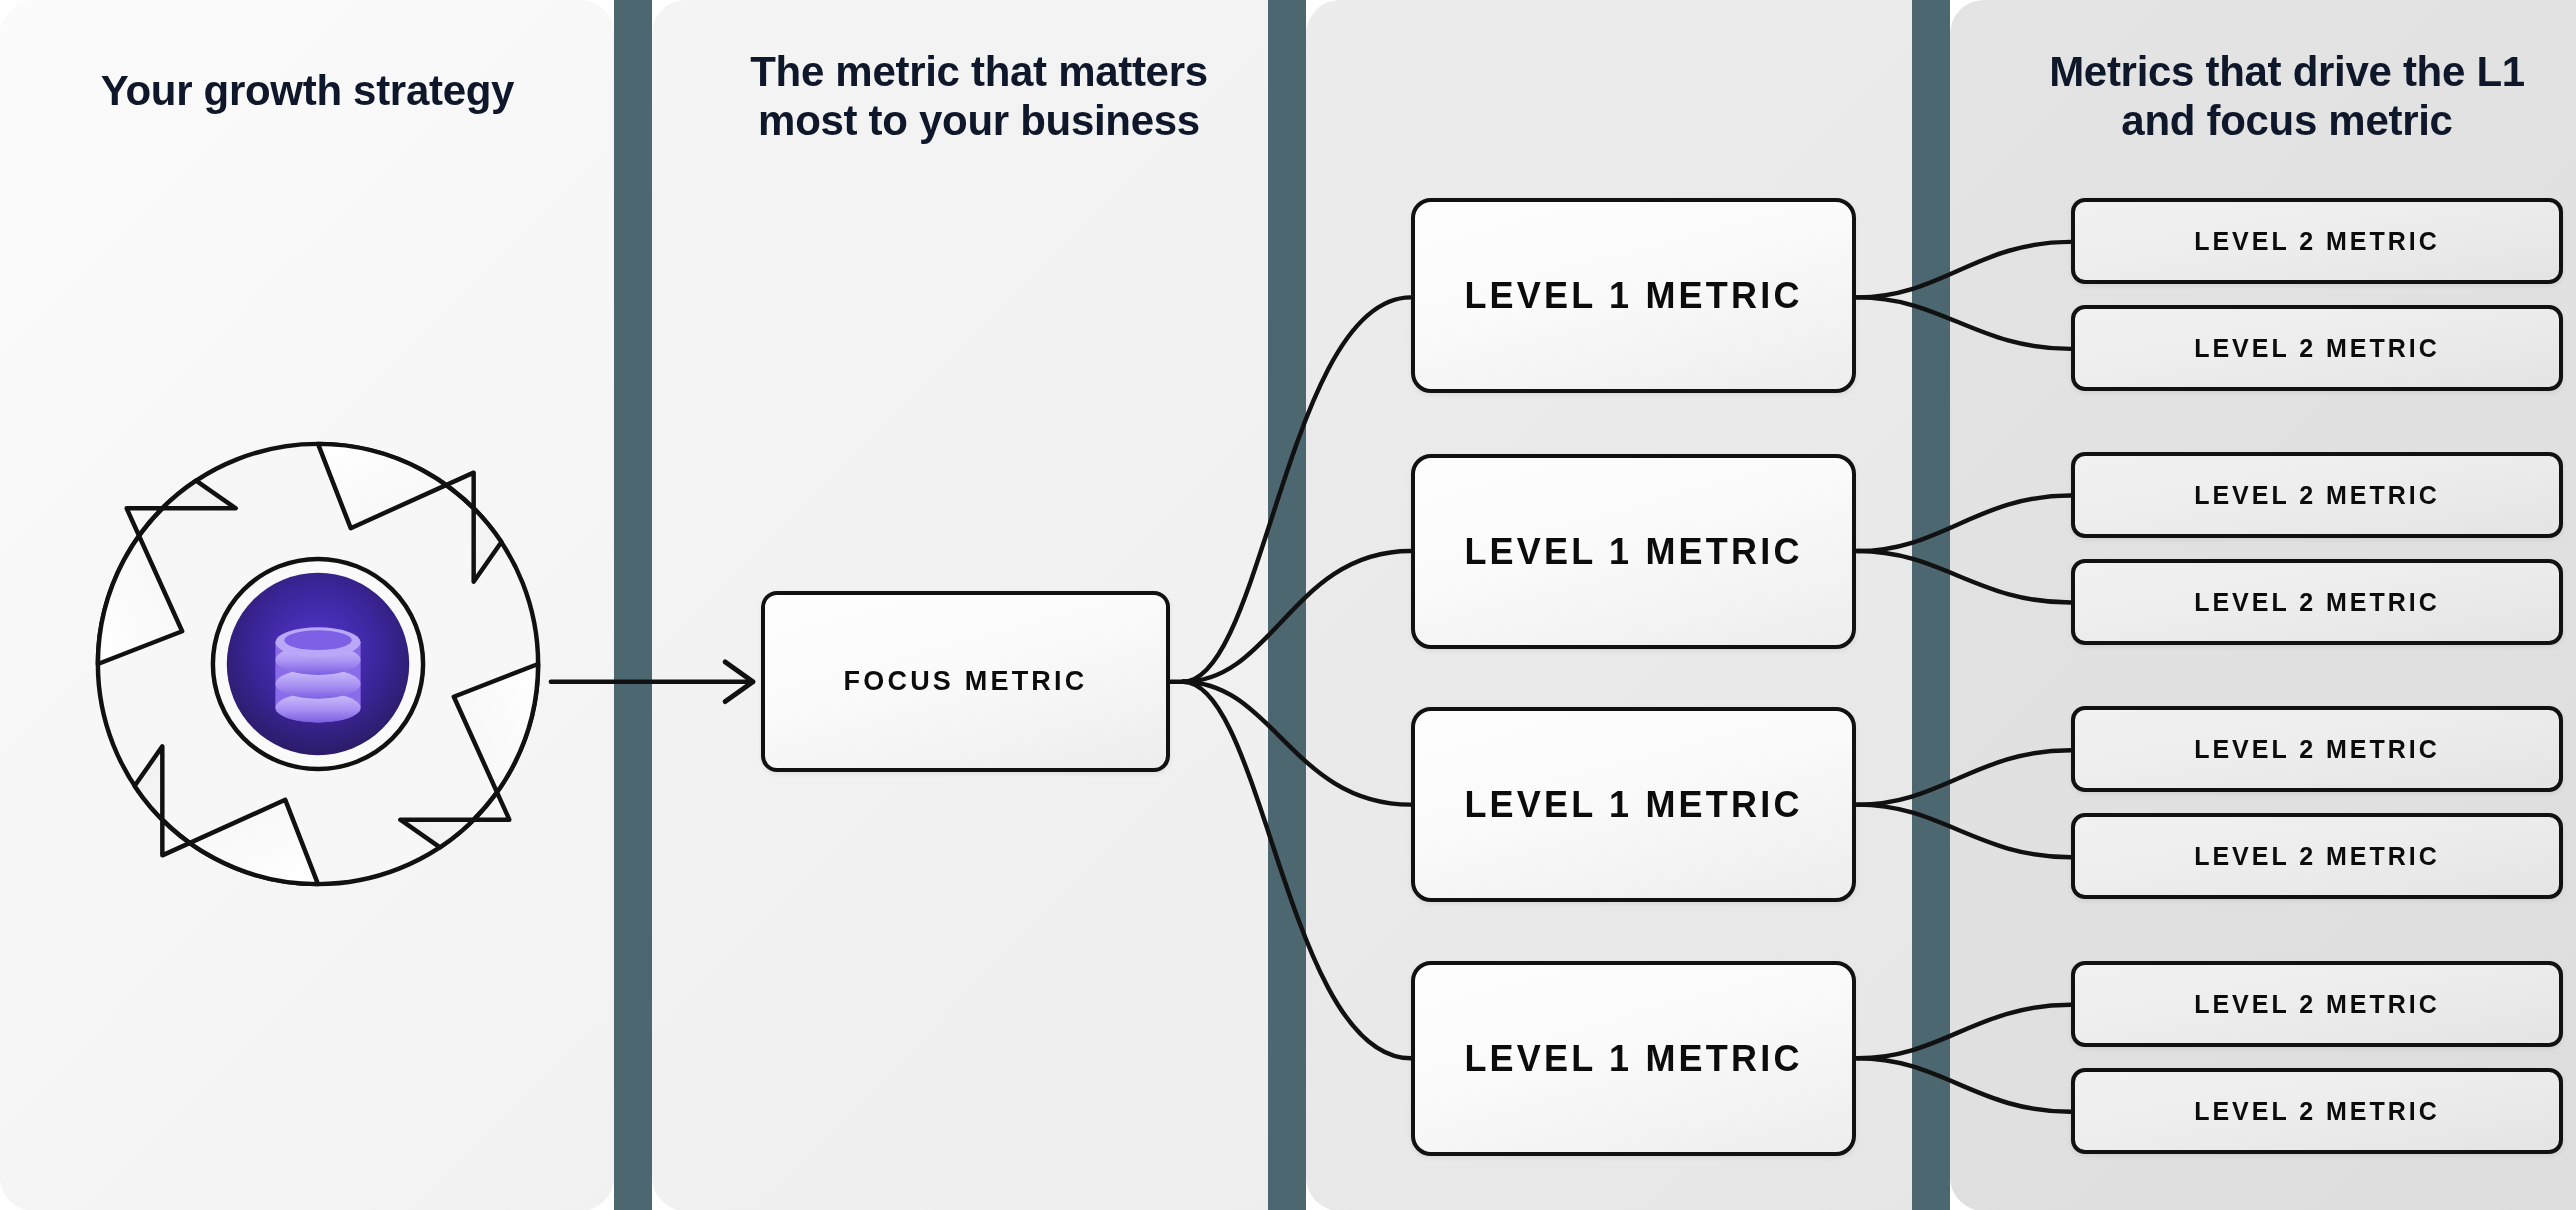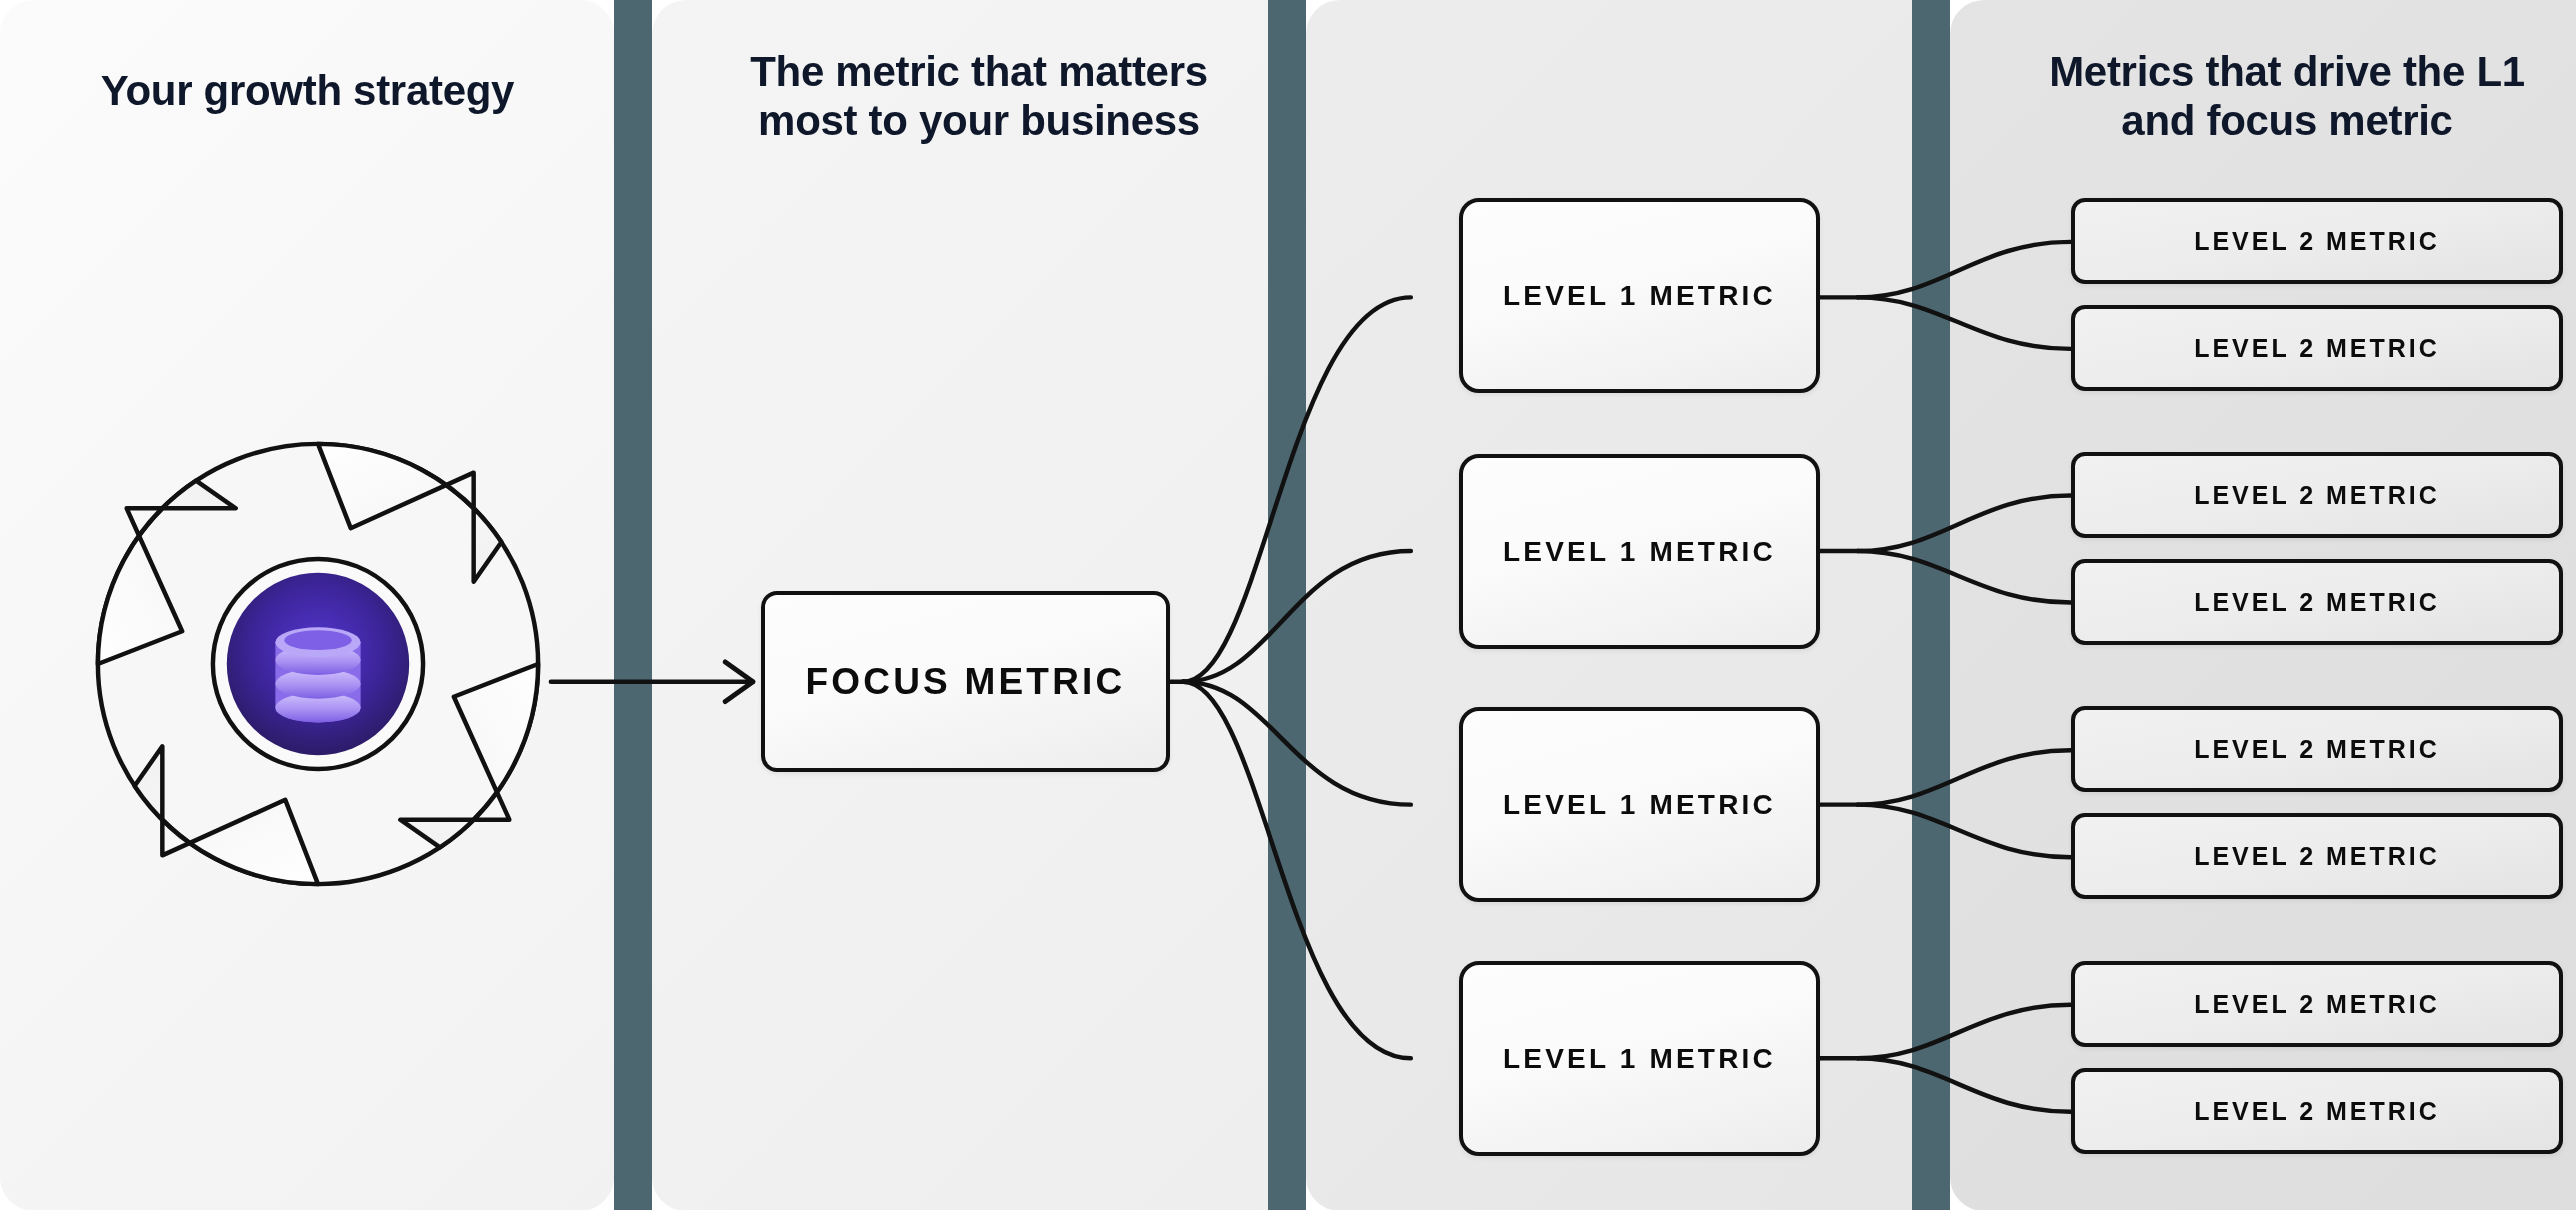--- a/index.html
+++ b/index.html
@@ -109,28 +109,28 @@
     font-weight: 700;
     color: #0c0c0c;
     letter-spacing: 3.2px;
     box-shadow: 0 2px 5px rgba(0,0,0,0.07);
   }
   .node-focus {
     left: 761px;
     top: 591px;
     width: 409px;
     height: 181px;
-    font-size: 37px;
+    font-size: 27px;
     border-radius: 16px;
   }
   .node-l1 {
-    left: 1459px;
-    width: 361px;
+    left: 1411px;
+    width: 445px;
     height: 195px;
-    font-size: 28px;
+    font-size: 36px;
     border-radius: 20px;
   }
   .node-l1.i0 { top: 198px; }
   .node-l1.i1 { top: 454px; }
   .node-l1.i2 { top: 707px; }
   .node-l1.i3 { top: 961px; }
 
   .node-l2 {
     left: 2071px;
     width: 492px;

